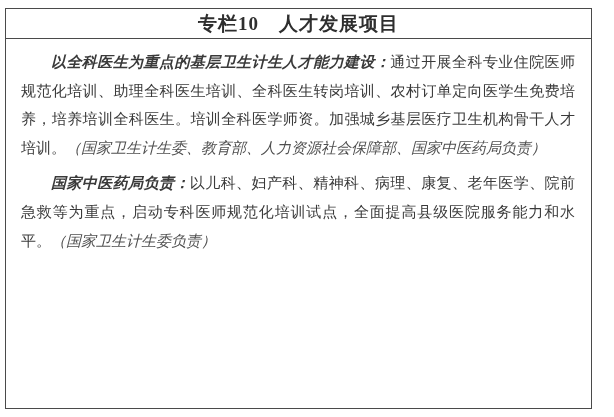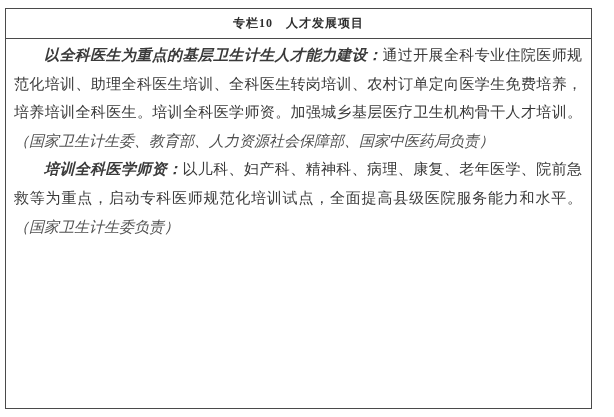--- a/index.html
+++ b/index.html
@@ -23,31 +23,31 @@
   }
   .panel-title-bar {
     height: 30px;
     border-bottom: 1px solid #4a4a4a;
     display: flex;
     align-items: center;
     justify-content: center;
     box-sizing: border-box;
   }
   .panel-title {
-    font-size: 12px;
+    font-size: 19px;
     font-weight: bold;
     color: #2e2e2e;
     letter-spacing: 1px;
     font-family: "Liberation Serif", "DejaVu Serif", serif;
   }
   .panel-body {
     padding: 2px 9px 0 8px;
   }
   .para {
-    margin: 0;
+    margin: 7px;
     text-indent: 2em;
     text-align: justify;
     font-size: 15px;
     line-height: 28.6px;
     color: #3a3a3a;
   }
   .lead {
     font-style: italic;
     font-weight: bold;
     color: #3a3a3a;
@@ -62,16 +62,16 @@
 </style>
 </head>
 <body>
 
 <div class="panel">
   <div class="panel-title-bar">
     <span class="panel-title">专栏10　人才发展项目</span>
   </div>
   <div class="panel-body">
     <p class="para"><span class="lead">以全科医生为重点的基层卫生计生人才能力建设：</span><span class="body-text">通过开展全科专业住院医师规范化培训、助理全科医生培训、全科医生转岗培训、农村订单定向医学生免费培养，培养培训全科医生。培训全科医学师资。加强城乡基层医疗卫生机构骨干人才培训。</span><span class="note">（国家卫生计生委、教育部、人力资源社会保障部、国家中医药局负责）</span></p>
-    <p class="para"><span class="lead">培训全科医学师资：</span><span class="body-text">以儿科、妇产科、精神科、病理、康复、老年医学、院前急救等为重点，启动专科医师规范化培训试点，全面提高县级医院服务能力和水平。</span><span class="note">（国家卫生计生委负责）</span></p>
+    <p class="para"><span class="lead">国家中医药局负责：</span><span class="body-text">以儿科、妇产科、精神科、病理、康复、老年医学、院前急救等为重点，启动专科医师规范化培训试点，全面提高县级医院服务能力和水平。</span><span class="note">（国家卫生计生委负责）</span></p>
     <p class="para"></p>
   </div>
 </div>
 
 </body></html>

